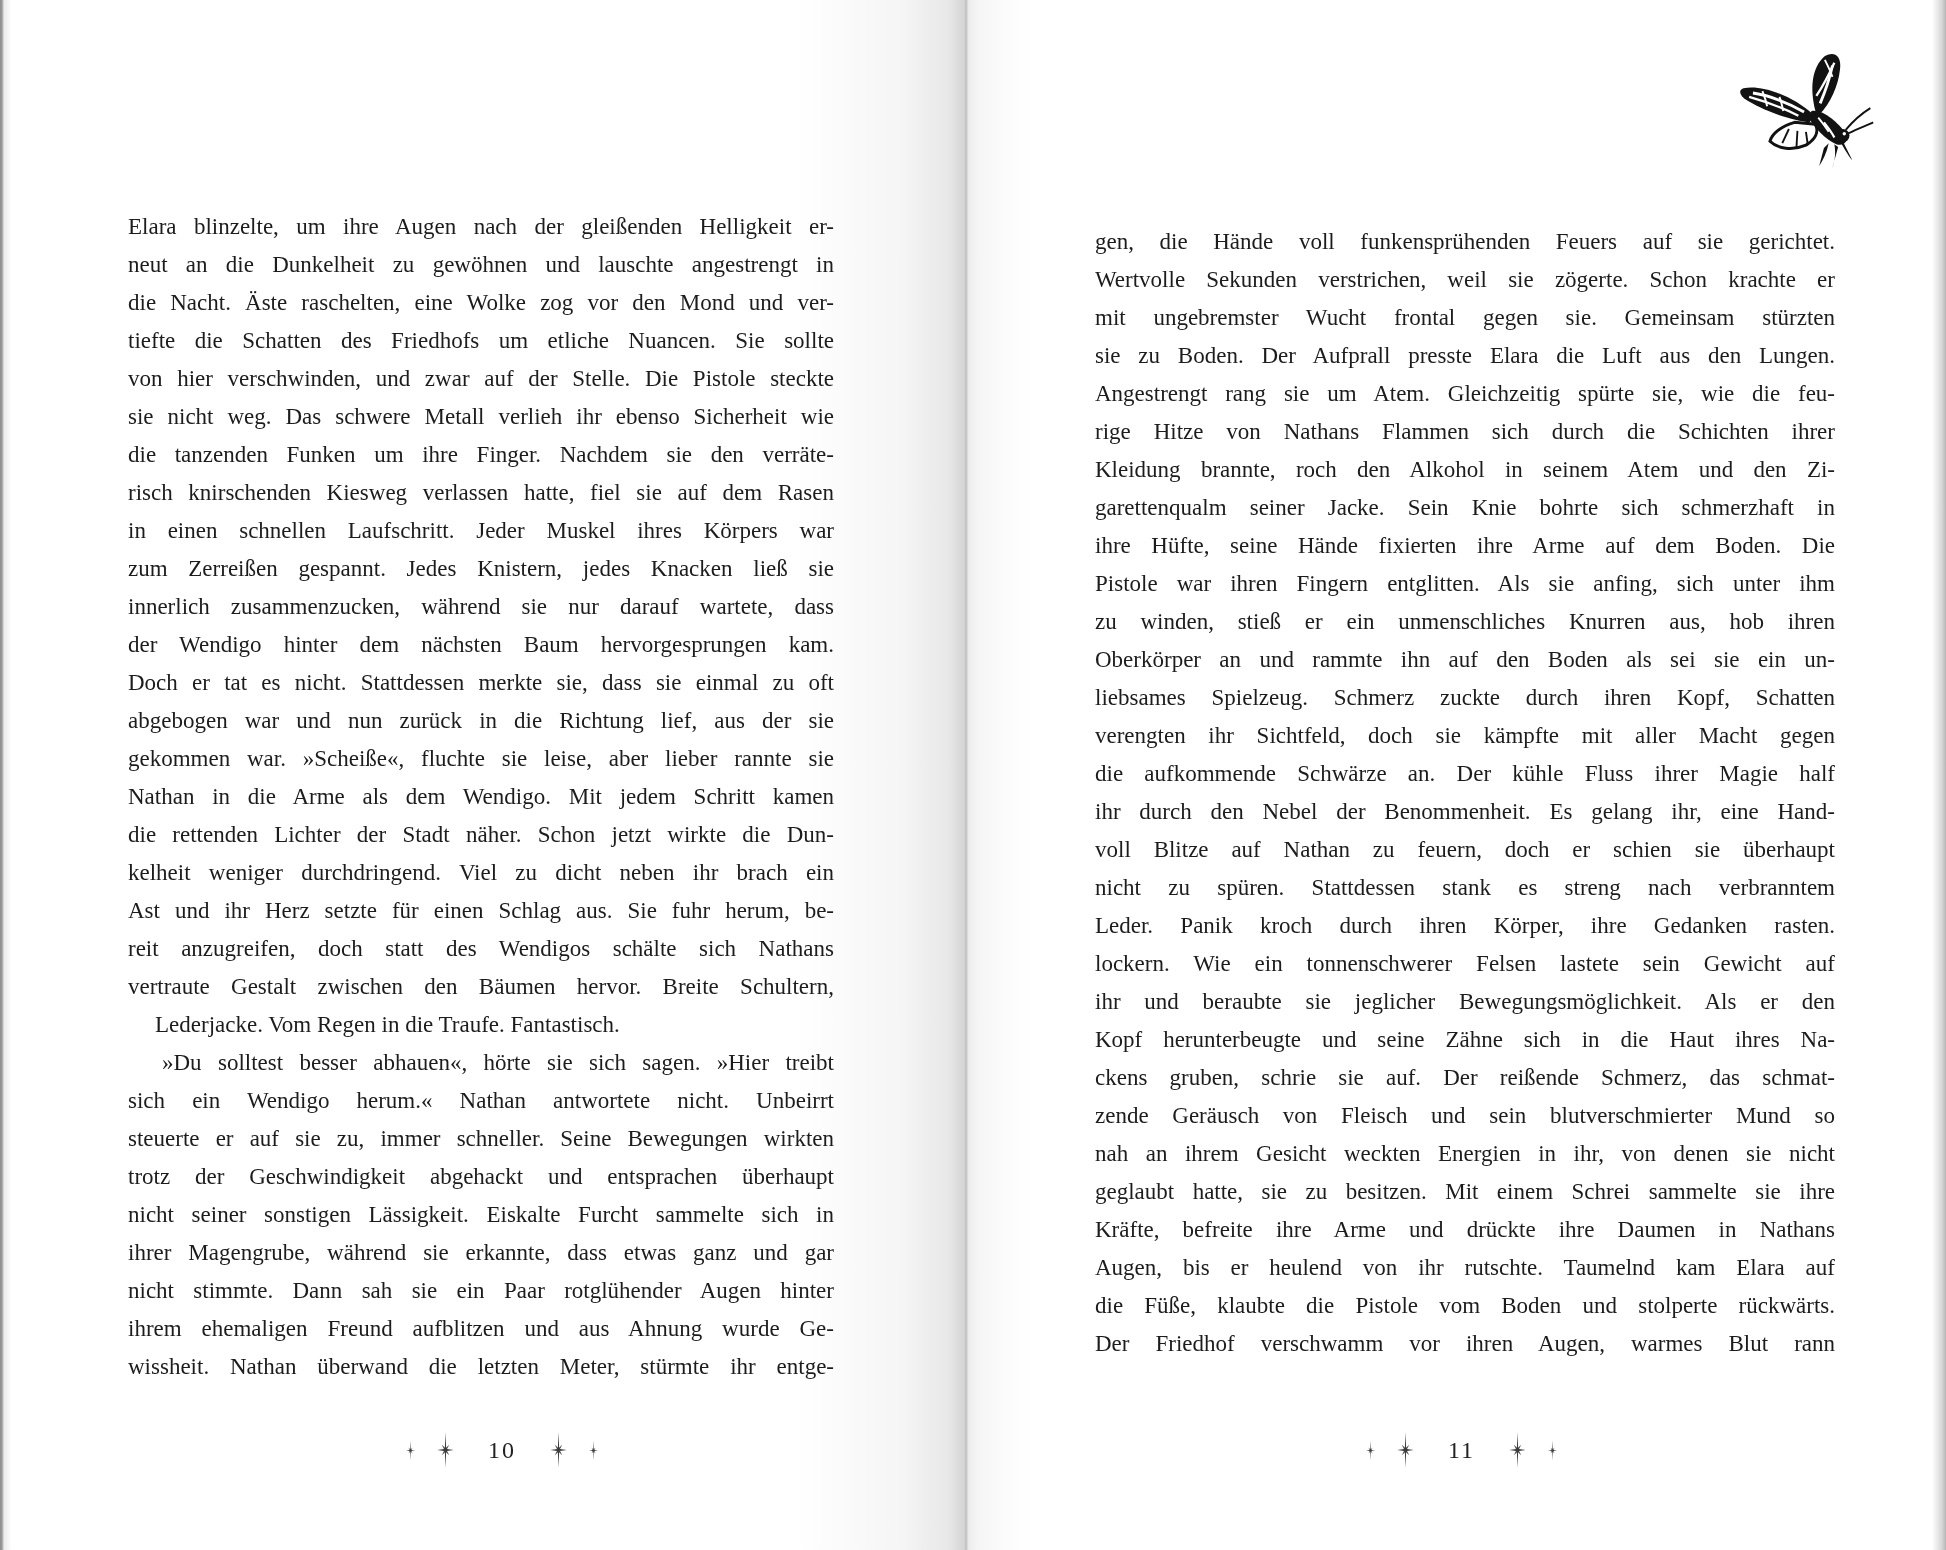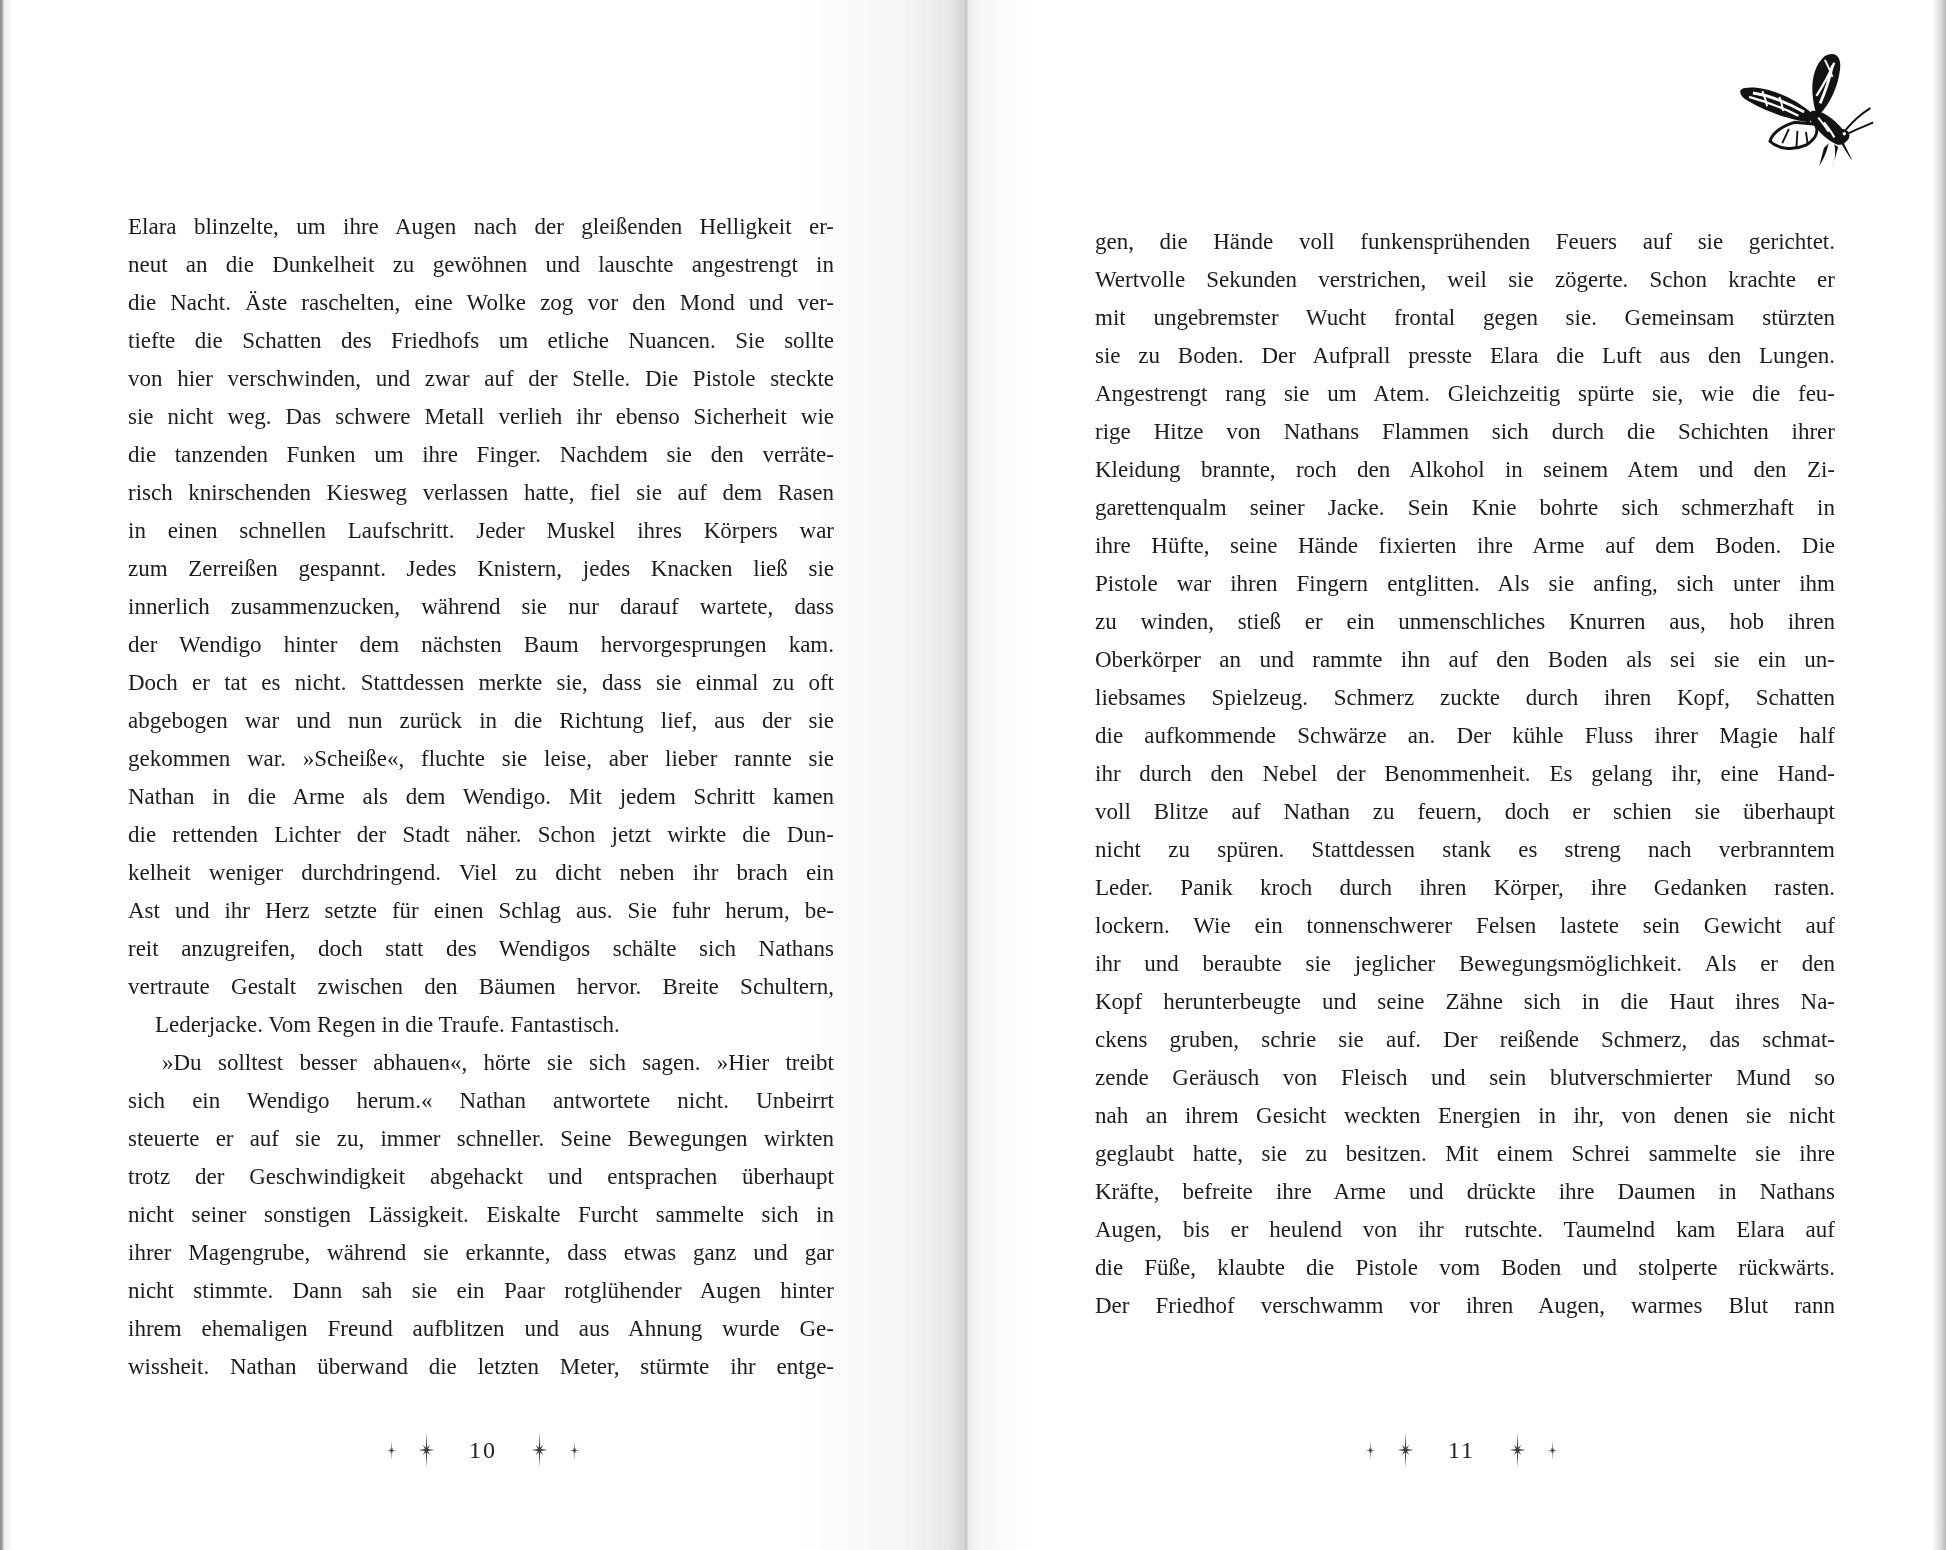--- a/index.html
+++ b/index.html
@@ -30,21 +30,21 @@
   .line.indent{ text-indent:34px; }
 
   
   .footer{
     position:absolute;
     top:1428px;
     height:44px;
     display:flex;
     align-items:center;
   }
-  .footer-left{ left:377px; }
+  .footer-left{ left:396px; }
   .footer-right{ left:1356px; }
   .star{ display:block; }
   .star-small{ width:15px; height:21px; margin:0 7px; filter:blur(.3px); }
   .star-large{ width:27px; height:38px; margin:0 7px; filter:blur(.3px); }
   .pagenum{
     display:inline-block;
     font-size:24px;
     letter-spacing:2px;
     color:#222222;
     margin:0 22px;
@@ -184,20 +184,21 @@
         <div class="line">sie zu Boden. Der Aufprall presste Elara die Luft aus den Lungen.</div>
         <div class="line">Angestrengt rang sie um Atem. Gleichzeitig spürte sie, wie die feu-</div>
         <div class="line">rige Hitze von Nathans Flammen sich durch die Schichten ihrer</div>
         <div class="line">Kleidung brannte, roch den Alkohol in seinem Atem und den Zi-</div>
         <div class="line">garettenqualm seiner Jacke. Sein Knie bohrte sich schmerzhaft in</div>
         <div class="line">ihre Hüfte, seine Hände fixierten ihre Arme auf dem Boden. Die</div>
         <div class="line">Pistole war ihren Fingern entglitten. Als sie anfing, sich unter ihm</div>
         <div class="line">zu winden, stieß er ein unmenschliches Knurren aus, hob ihren</div>
         <div class="line">Oberkörper an und rammte ihn auf den Boden als sei sie ein un-</div>
         <div class="line">liebsames Spielzeug. Schmerz zuckte durch ihren Kopf, Schatten</div>
+        <div class="line">verengten ihr Sichtfeld, doch sie kämpfte mit aller Macht gegen</div>
         <div class="line">die aufkommende Schwärze an. Der kühle Fluss ihrer Magie half</div>
         <div class="line">ihr durch den Nebel der Benommenheit. Es gelang ihr, eine Hand-</div>
         <div class="line">voll Blitze auf Nathan zu feuern, doch er schien sie überhaupt</div>
         <div class="line">nicht zu spüren. Stattdessen stank es streng nach verbranntem</div>
         <div class="line">Leder. Panik kroch durch ihren Körper, ihre Gedanken rasten.</div>
         <div class="line">lockern. Wie ein tonnenschwerer Felsen lastete sein Gewicht auf</div>
         <div class="line">ihr und beraubte sie jeglicher Bewegungsmöglichkeit. Als er den</div>
         <div class="line">Kopf herunterbeugte und seine Zähne sich in die Haut ihres Na-</div>
         <div class="line">ckens gruben, schrie sie auf. Der reißende Schmerz, das schmat-</div>
         <div class="line">zende Geräusch von Fleisch und sein blutverschmierter Mund so</div>

